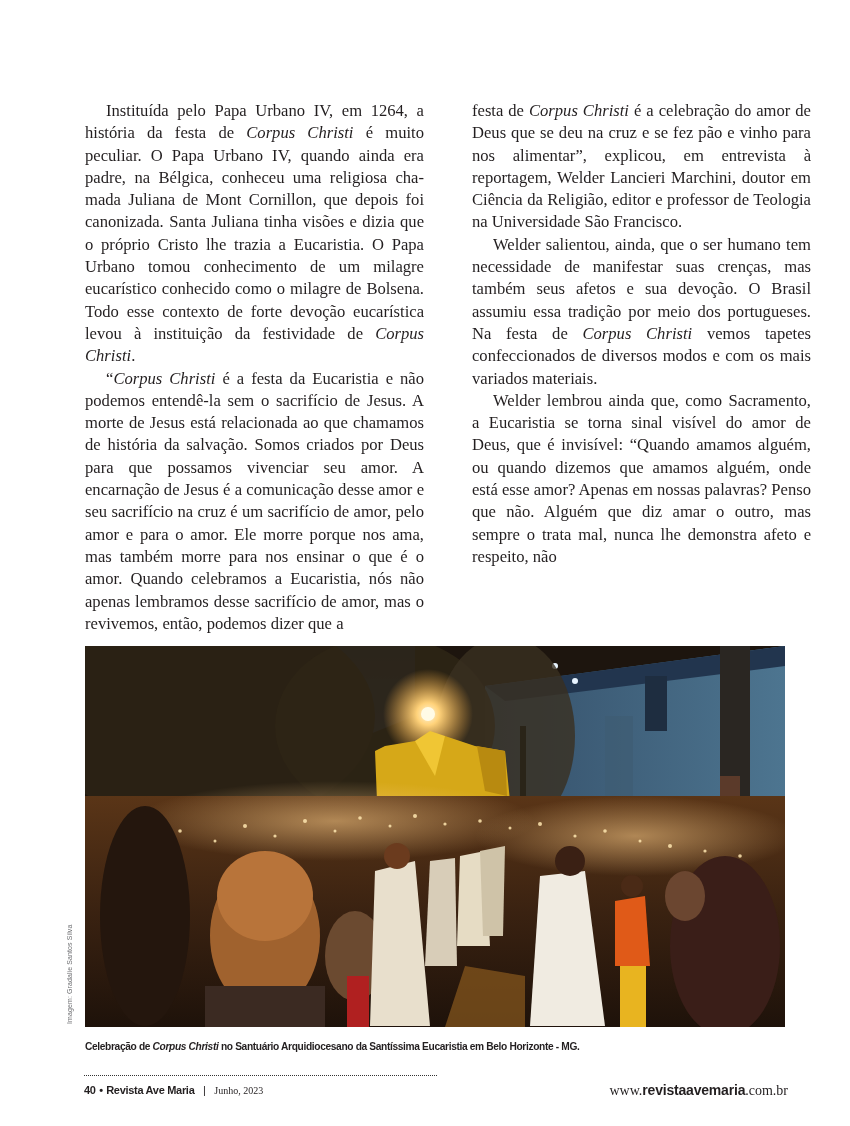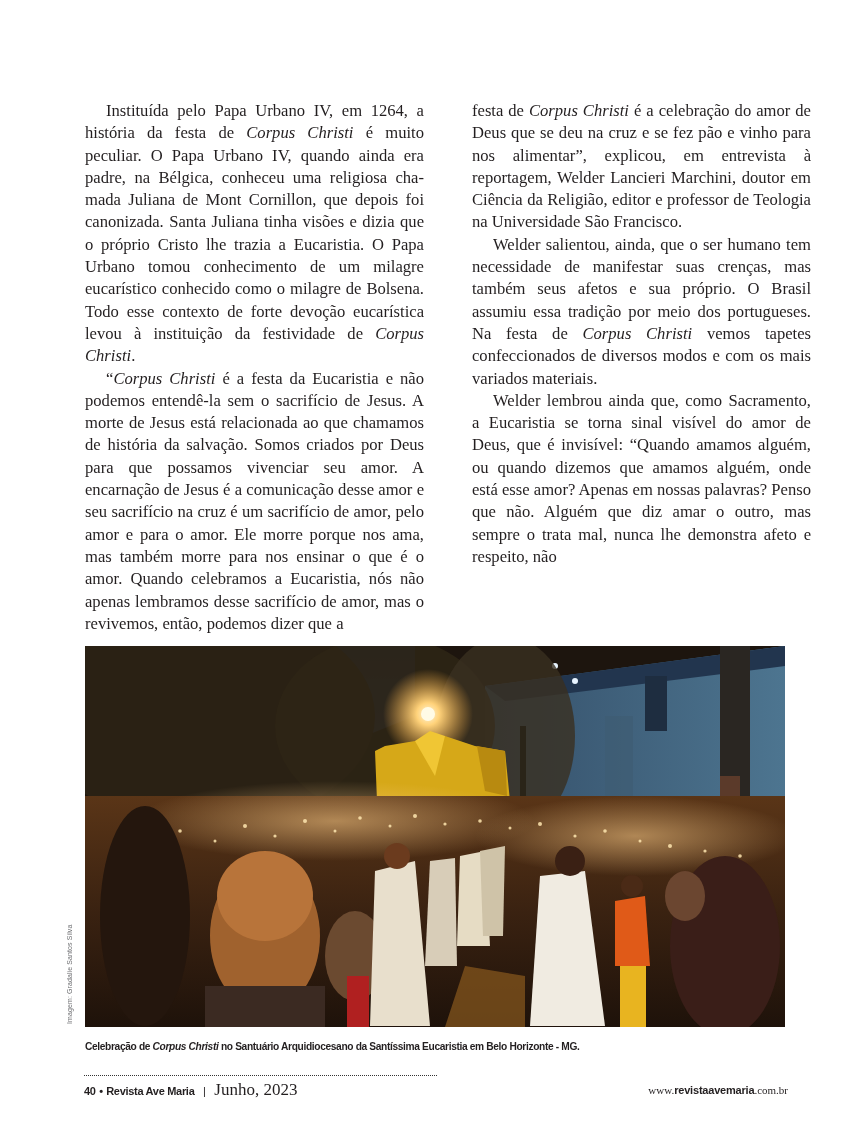--- a/index.html
+++ b/index.html
@@ -103,27 +103,27 @@
       margin-top: 30px;
     }
     .footer-left .sep {
       font-family: "Liberation Sans", sans-serif;
       color: #231f20;
       margin: 0 5px;
     }
     .footer-left .date {
       font-family: "Liberation Serif", serif;
       color: #231f20;
-      font-size: 17px;
+      font-size: 10px;
     }
     .footer-right {
       position: absolute;
       right: 62px;
       top: 1083px;
-      font-size: 11px;
+      font-size: 14px;
       white-space: nowrap;
       line-height: 14px;
       color: #231f20;
     }
     .footer-right .pre, .footer-right .post {
       font-family: "Liberation Serif", serif;
     }
     .footer-right .brand {
       font-family: "Liberation Sans", sans-serif;
       font-weight: bold;
@@ -133,21 +133,21 @@
 </head>
 <body>
 
 <div class="col col-left">
   <p><span>Instituída pelo Papa Urbano IV, em 1264, a história da festa de </span><em>Corpus Christi</em><span> é muito peculiar. O Papa Urbano IV, quando ainda era padre, na Bélgica, conheceu uma religiosa cha­mada Juliana de Mont Cornillon, que depois foi canonizada. Santa Juliana tinha visões e dizia que o próprio Cristo lhe trazia a Eucaristia. O Papa Urbano tomou conhecimento de um mi­lagre eucarístico conhecido como o milagre de Bolsena. Todo esse contexto de forte devoção eucarística levou à instituição da festividade de </span><em>Corpus Christi</em><span>.</span></p>
   <p><span>“</span><em>Corpus Christi</em><span> é a festa da Eucaristia e não podemos entendê-la sem o sacrifício de Jesus. A morte de Jesus está relacionada ao que chama­mos de história da salvação. Somos criados por Deus para que possamos vivenciar seu amor. A encarnação de Jesus é a comunicação desse amor e seu sacrifício na cruz é um sacrifício de amor, pelo amor e para o amor. Ele morre porque nos ama, mas também morre para nos ensinar o que é o amor. Quando celebramos a Eucaristia, nós não apenas lembramos desse sacrifício de amor, mas o revivemos, então, podemos dizer que a</span></p>
 </div>
 
 <div class="col col-right">
   <p class="noindent"><span>festa de </span><em>Corpus Christi</em><span> é a celebração do amor de Deus que se deu na cruz e se fez pão e vinho para nos alimentar”, explicou, em entrevista à reportagem, Welder Lancieri Marchini, doutor em Ciência da Religião, editor e professor de Teologia na Universidade São Francisco.</span></p>
-  <p><span>Welder salientou, ainda, que o ser humano tem necessidade de manifestar suas crenças, mas também seus afetos e sua próprio. O Brasil assumiu essa tradição por meio dos portugueses. Na festa de </span><em>Corpus Christi</em><span> vemos tapetes confeccionados de diversos modos e com os mais variados materiais.</span></p>
+  <p><span>Welder salientou, ainda, que o ser humano tem necessidade de manifestar suas crenças, mas também seus afetos e sua devoção. O Brasil assumiu essa tradição por meio dos portugueses. Na festa de </span><em>Corpus Christi</em><span> vemos tapetes confeccionados de diversos modos e com os mais variados materiais.</span></p>
   <p><span>Welder lembrou ainda que, como Sacra­mento, a Eucaristia se torna sinal visível do amor de Deus, que é invisível: “Quando ama­mos alguém, ou quando dizemos que amamos alguém, onde está esse amor? Apenas em nossas palavras? Penso que não. Alguém que diz amar o outro, mas sempre o trata mal, nunca lhe demonstra afeto e respeito, não</span></p>
 </div>
 
 <div class="photo">
   <svg width="700" height="381" viewBox="0 0 700 381" xmlns="http://www.w3.org/2000/svg">
     <defs>
       <linearGradient id="sky" x1="0" y1="0" x2="0" y2="1">
         <stop offset="0" stop-color="#1b2a4f"></stop>
         <stop offset="1" stop-color="#2c3f6a"></stop>
       </linearGradient>

